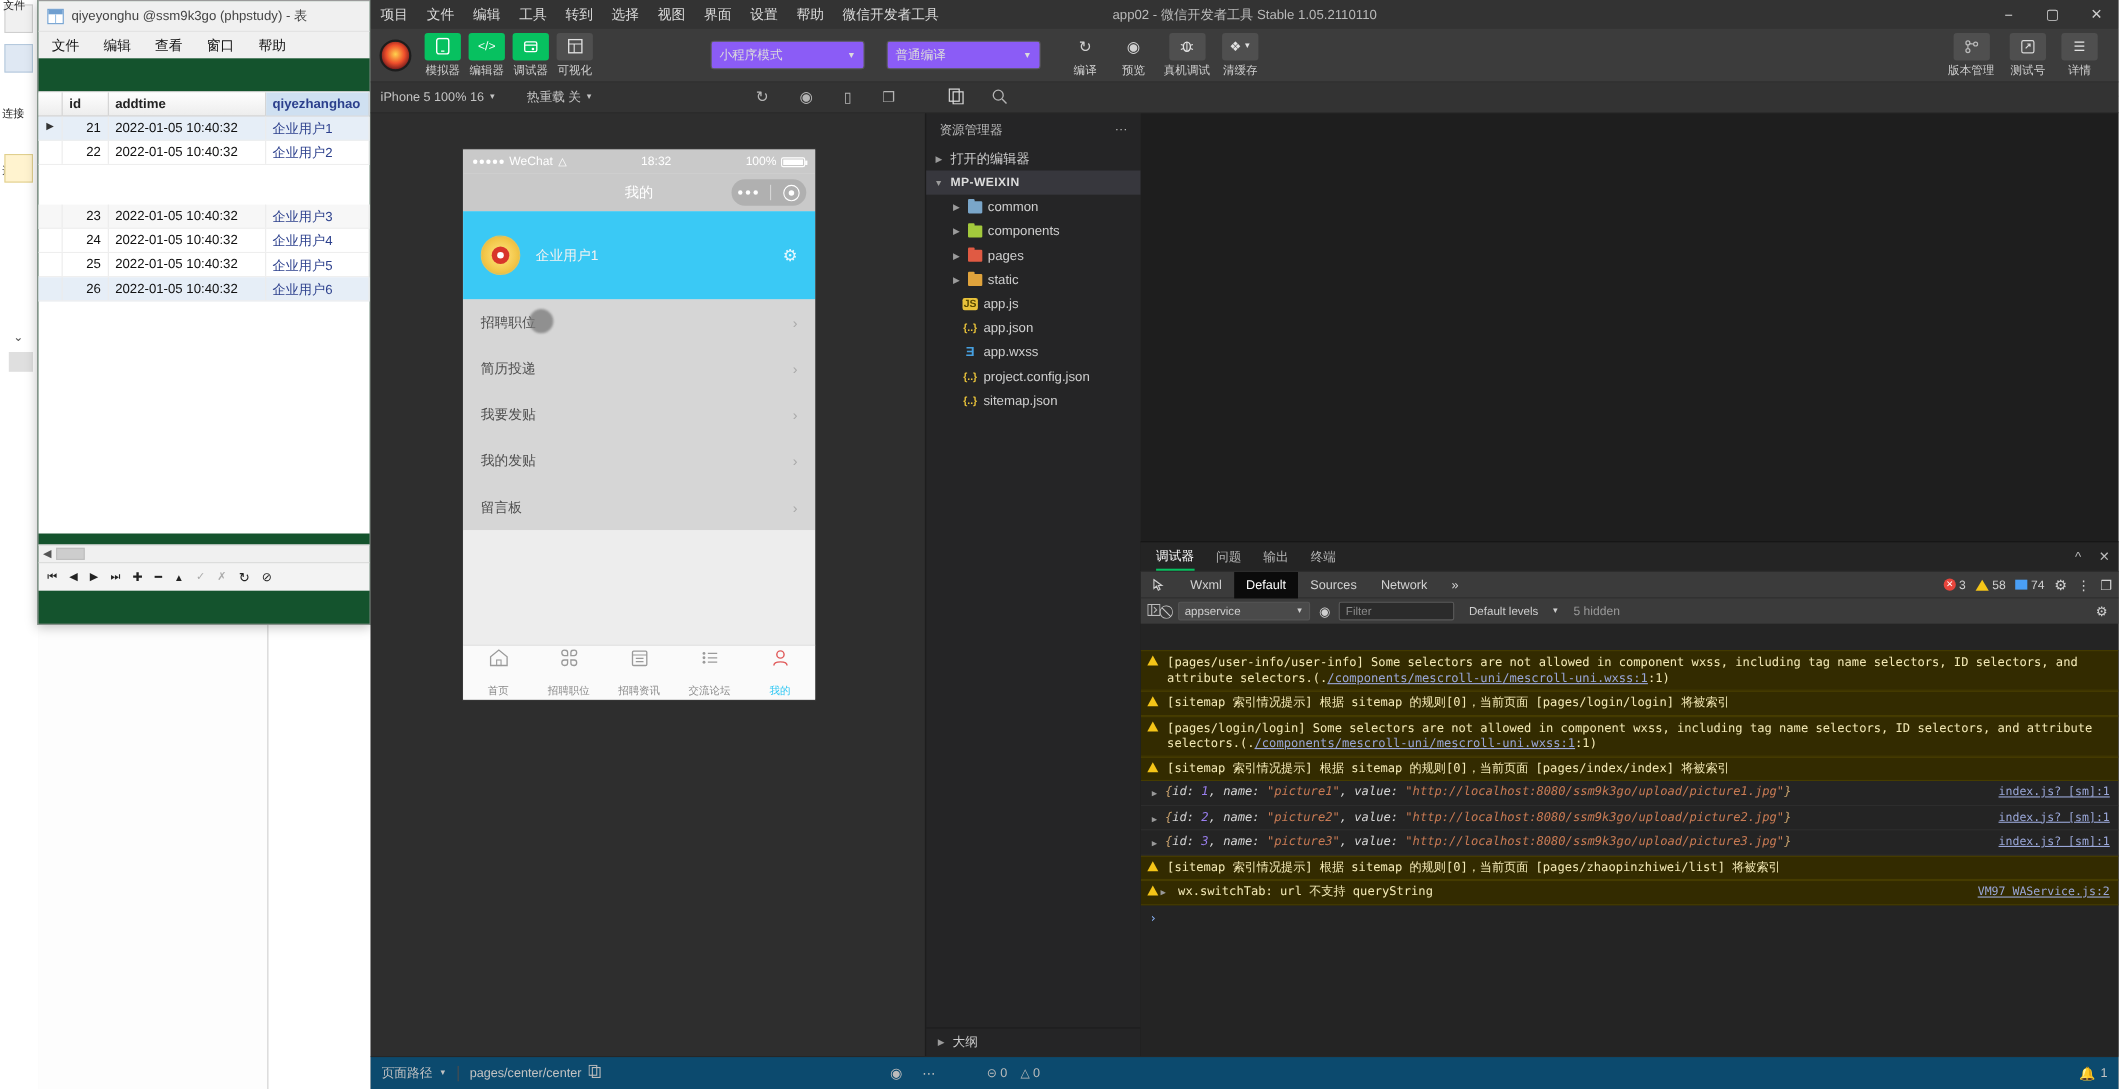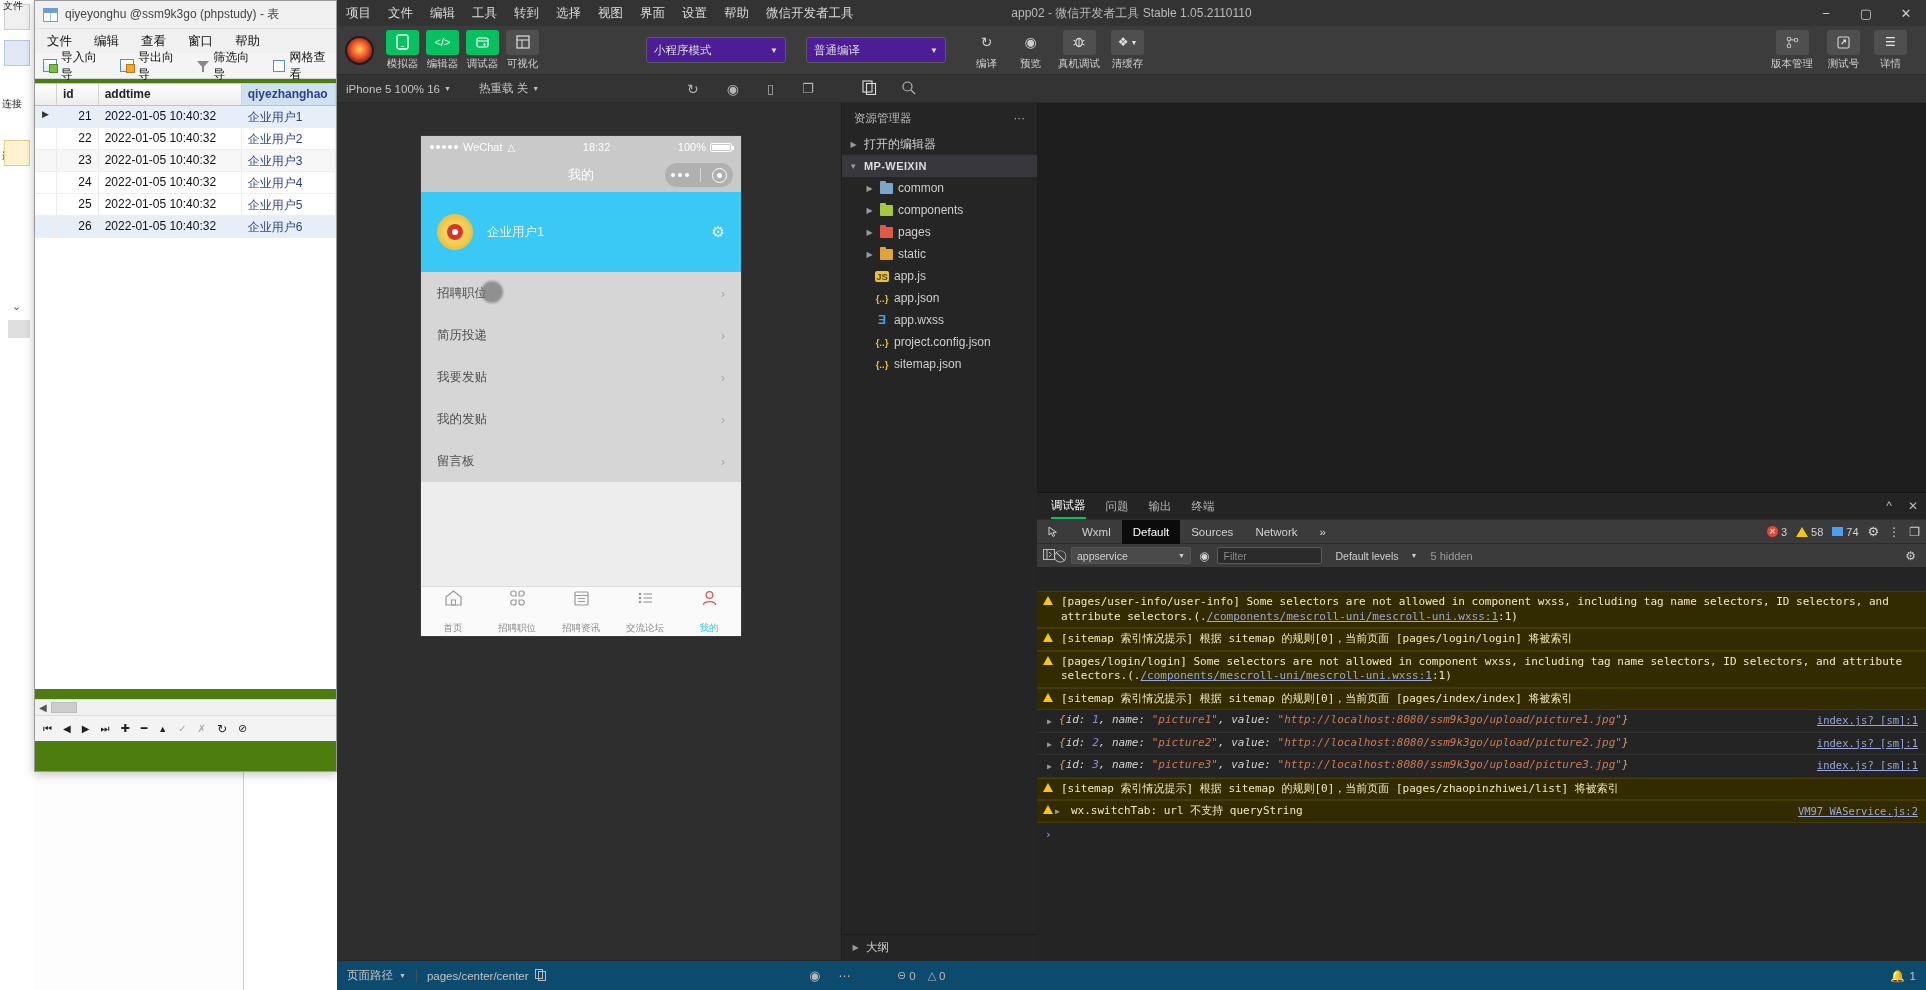--- a/index.html
+++ b/index.html
@@ -10,21 +10,21 @@
   
   .desk-strip { position:absolute; left:0; top:0; width:35px; height:990px; background:#ffffff; }
   .desk-ico { position:absolute; left:4px; width:26px; height:26px; }
   .desk-lbl { position:absolute; left:2px; font-size:10px; color:#222; width:32px; line-height:11px; }
 
   
   .bgwin { position:absolute; left:0; top:0; width:244px; height:990px; background:#fdfdfd; border-right:1px solid #cfcfcf;}
   .bgwin-side { position:absolute; left:0; top:86px; width:35px; bottom:0; background:#f4f4f4;}
 
   
-  .nav-win { position:absolute; left:34px; top:0; width:303px; height:772px; background:#4d7c0f;
+  .nav-win { position:absolute; left:34px; top:0; width:303px; height:568px; background:#14532d;
              border:1px solid #9a9a9a; box-shadow:0 2px 10px rgba(0,0,0,.25);}
   .nav-title { height:28px; background:#f0f0f0; display:flex; align-items:center; padding-left:8px; gap:7px;
                border-bottom:1px solid #e2e2e2;}
   .nav-title .t { font-size:12px; color:#444; white-space:nowrap; }
   .tbl-ico { width:15px; height:14px; background:#fff; border:1px solid #6f9fd0; position:relative; flex:0 0 auto;}
   .tbl-ico:before{content:"";position:absolute;left:0;top:0;right:0;height:4px;background:#6f9fd0;}
   .tbl-ico:after{content:"";position:absolute;left:6px;top:4px;width:1px;bottom:0;background:#9cc2e6;}
 
   .nav-menu { height:24px; display:flex; align-items:center; gap:22px; padding-left:12px; font-size:12.5px; color:#111;
               background:#f0f0f0;}
@@ -45,21 +45,21 @@
   .ghead { display:flex; height:22px; background:linear-gradient(#fefefe,#ededed); border-bottom:1px solid #c0c0c0; font-size:12px; color:#222;}
   .ghead div { border-right:1px solid #d2d2d2; padding:3px 6px; overflow:hidden; white-space:nowrap;font-weight:bold;}
   .grow { display:flex; height:22px; font-size:12px; color:#111; border-bottom:1px solid #eee;}
   .grow div { border-right:1px solid #ececec; padding:3px 6px; overflow:hidden; white-space:nowrap;}
   .c-mark{width:22px; text-align:center; color:#333; font-size:9px; border-right:1px solid #d2d2d2;}
   .c-id{width:42px; text-align:right;}
   .c-add{width:144px;}
   .c-qz{width:95px; color:#2b3f8c;}
   .grow.sel { background:#e6eef7; }
   .ghead .c-qz{ background:#cfe0f1; }
-  .grow.alt{background:#f7f7f7;}
+  .grow.alt{background:#f7f7f7;margin-top:36px;}
 
   .nav-hscroll{position:absolute;left:0;right:0;bottom:56px;height:16px;background:#f0f0f0;border-top:1px solid #d8d8d8;display:flex;align-items:center;}
   .nav-hscroll .arrowl{font-size:10px;color:#555;padding:0 4px;}
   .nav-hscroll .thumb{width:26px;height:11px;background:#cdcdcd;border:1px solid #bdbdbd;}
   .nav-btns{position:absolute;left:0;right:0;bottom:30px;height:26px;background:#f3f3f3;border-top:1px solid #dcdcdc;
             display:flex;align-items:center;gap:11px;padding-left:8px;color:#222;font-size:12px;}
   .nav-sql{position:absolute;left:0;right:0;bottom:0;height:30px;background:#fafafa;border-top:1px solid #dcdcdc;
            display:flex;align-items:center;padding-left:6px;font-size:12.5px;color:#111;}
 
   
@@ -72,21 +72,21 @@
 
   .dt-toolbar{height:49px;background:#3c3c3c;display:flex;align-items:center;padding-left:8px;position:relative;border-bottom:1px solid #2e2e2e;}
   .logo{width:29px;height:29px;border-radius:50%;background:radial-gradient(circle at 50% 45%,#ffd24d 0%,#ef4e2b 45%,#7a1d1d 75%,#2a0c0c 100%);
         margin-right:12px;border:2px solid #1d1d1d;}
   .tbtn{width:33px;height:25px;border-radius:3px;display:flex;align-items:center;justify-content:center;font-size:13px;}
   .tgrp{display:flex;flex-direction:column;align-items:center;margin-right:7px;}
   .tgrp .lab{font-size:10.5px;color:#cfcfcf;margin-top:2px;white-space:nowrap;}
   .green{background:#07c160;color:#fff;}
   .gray{background:#4f4f4f;color:#e2e2e2;}
   .flat{background:transparent;color:#cfcfcf;}
-  .sel-box{height:24px;background:#4c1d95;border:1px solid #5a5a5a;border-radius:3px;display:flex;align-items:center;
+  .sel-box{height:24px;background:#8b5cf6;border:1px solid #5a5a5a;border-radius:3px;display:flex;align-items:center;
            justify-content:space-between;padding:12px 7px;font-size:11.5px;color:#dcdcdc;}
   .rightgrp{position:absolute;right:12px;display:flex;align-items:center;gap:7px;}
 
   .dt-sub{height:28px;background:#333;display:flex;align-items:center;padding-left:9px;font-size:11.5px;color:#c4c4c4;
           border-bottom:1px solid #2a2a2a;}
   .dt-sub .cap{margin-right:28px;display:flex;align-items:center;gap:4px;}
 
   
   .sim { position:absolute; left:0; top:103px; width:503px; bottom:30px; background:#2e2e2e;}
   .phone{ position:absolute; left:84px; top:33px; width:320px; height:500px; background:#ededed;
@@ -205,38 +205,20 @@
       <span class="tbl-ico"></span>
       <span class="t">qiyeyonghu @ssm9k3go (phpstudy) - 表</span>
     </div>
     <div class="nav-menu">
       <span>文件</span>
       <span>编辑</span>
       <span>查看</span>
       <span>窗口</span>
       <span>帮助</span>
     </div>
-    <div class="nav-tools">
-      <span class="ti">
-        <span class="tool-sq g"></span>
-        <span>导入向导</span>
-      </span>
-      <span class="ti">
-        <span class="tool-sq o"></span>
-        <span>导出向导</span>
-      </span>
-      <span class="ti">
-        <span class="funnel"></span>
-        <span>筛选向导</span>
-      </span>
-      <span class="ti">
-        <span class="grid-ico"></span>
-        <span>网格查看</span>
-      </span>
-    </div>
 
     <div class="nav-grid">
       <div class="ghead">
         <div class="c-mark"></div>
         <div class="c-id" style="text-align:left">id</div>
         <div class="c-add">addtime</div>
         <div class="c-qz">qiyezhanghao</div>
       </div>
       <div class="grow sel">
         <div class="c-mark">▶</div>

